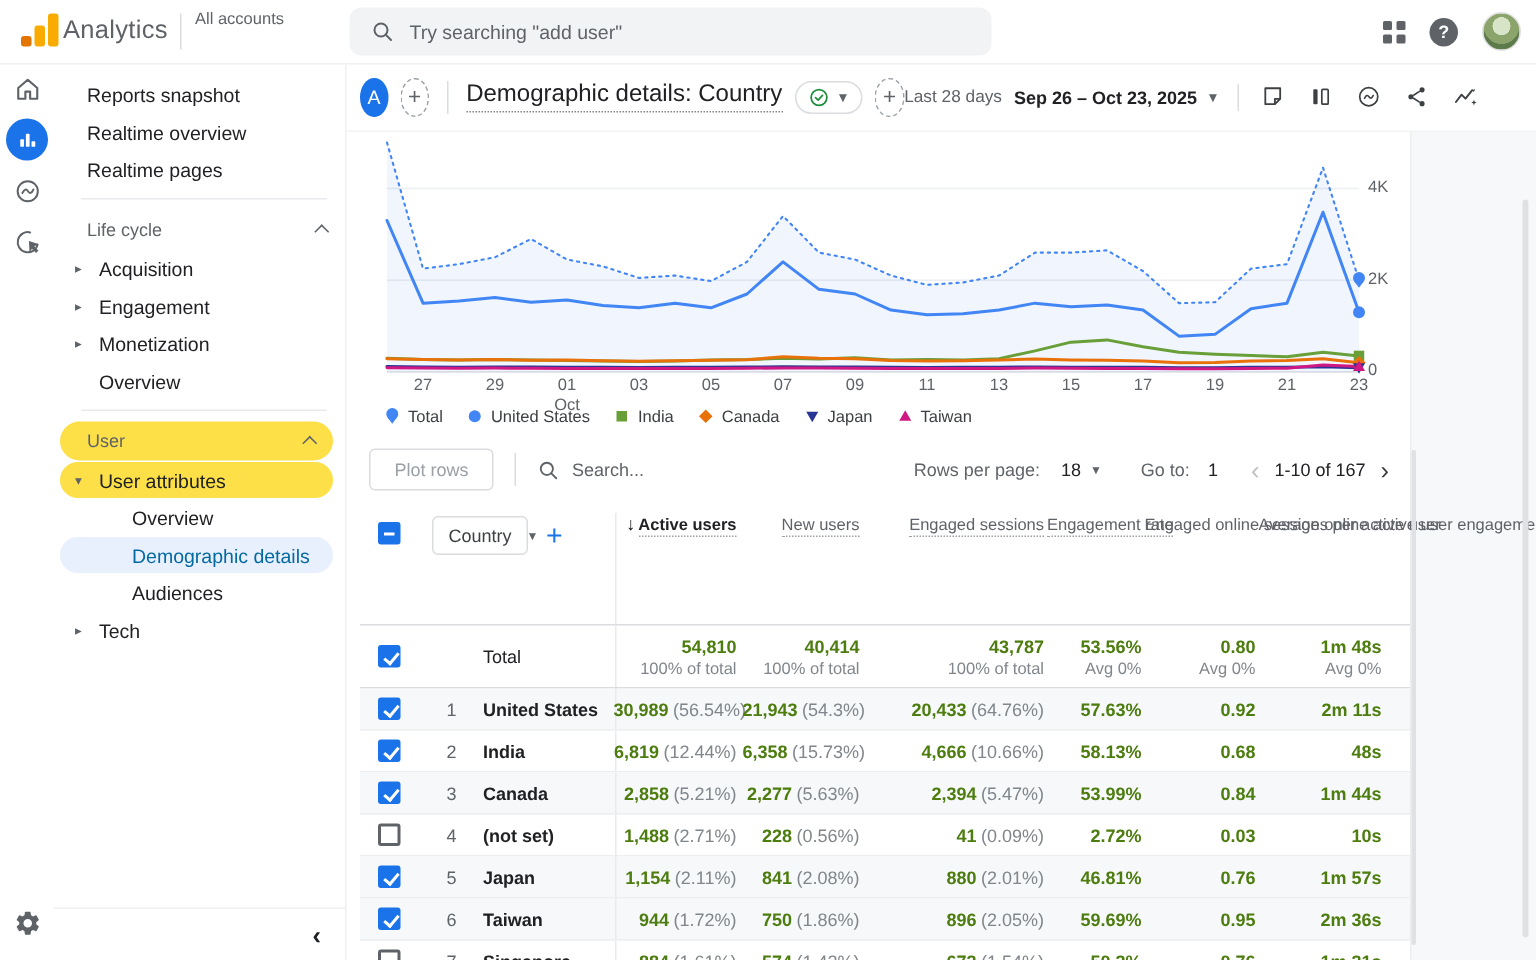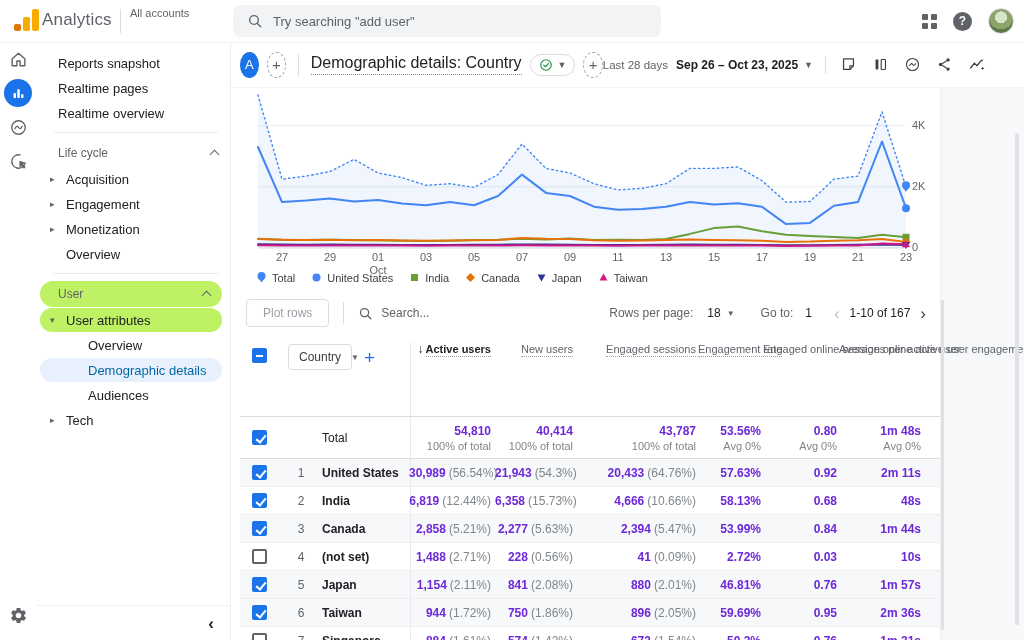--- a/index.html
+++ b/index.html
@@ -29,21 +29,21 @@
   
   .sidebar{position:absolute;left:36px;top:42px;width:194px;bottom:0;background:#fff;border-right:1px solid #eef0f2;z-index:4;}
   .snav{padding-top:8px;}
   .snav-row{display:flex;align-items:center;height:24px;font-size:13px;color:#202124;padding-left:22px;cursor:pointer;position:relative;margin:1px 0;}
   .snav-row .lab{white-space:nowrap;}
   .snav-row.section{height:26px;font-size:12px;color:#5f6368;padding-left:22px;padding-right:12px;}
   .snav-row.section .lab{flex:1;}
   .snav-row.lvl1{padding-left:14px;}
   .snav-row.lvl1 .arrow{width:16px;font-size:9px;color:#5f6368;display:inline-block;}
   .snav-row.child{padding-left:52px;}
-  .snav-row.bg{background:#bef264;border-radius:14px;margin-left:4px;margin-right:8px;padding-left:18px;}
+  .snav-row.bg{background:#fde047;border-radius:14px;margin-left:4px;margin-right:8px;padding-left:18px;}
   .snav-row.lvl1.bg{padding-left:10px;}
   .snav-row.active{background:#e8f0fe;color:#0369a1;border-radius:14px;margin-left:4px;margin-right:8px;padding-left:48px;}
   .snav-div{border-top:1px solid #e8eaed;margin:7px 12px 7px 18px;}
   .chev-up{width:6px;height:6px;border-right:1.5px solid #5f6368;border-bottom:1.5px solid #5f6368;transform:rotate(-135deg);margin-top:3px;}
   .sidebar-bottom{position:absolute;left:0;right:0;bottom:0;height:34px;border-top:1px solid #eef0f2;display:flex;align-items:center;justify-content:flex-end;padding-right:16px;}
   .collapse-chev{font-size:17px;color:#202124;font-weight:bold;cursor:pointer;line-height:1;}
   
   .main{position:absolute;left:230px;top:42px;right:0;bottom:0;background:#fff;}
   .report-header{position:absolute;left:0;top:0;right:0;height:46px;display:flex;align-items:center;padding:0 38px 0 10px;box-sizing:border-box;border-bottom:1px solid #f1f3f4;}
   .avatar-a{width:26px;height:26px;border-radius:50%;background:#1a73e8;color:#fff;font-size:13px;display:flex;align-items:center;justify-content:center;cursor:pointer;}
@@ -97,21 +97,21 @@
   .dim-select{display:flex;align-items:center;gap:10px;border:1px solid #dadce0;border-radius:4px;height:26px;padding:0 8px 0 10px;font-size:12px;color:#3c4043;cursor:pointer;background:#fff;width:64px;justify-content:space-between;box-sizing:border-box;}
   .dim-select .caret{font-size:8px;color:#5f6368;}
   .add-col{color:#1a73e8;font-size:19px;font-weight:400;margin-left:12px;cursor:pointer;line-height:1;}
   .th-label{font-size:11px;color:#5f6368;text-align:right;line-height:14px;display:inline-block;}
   .th-label.sorted{color:#202124;font-weight:bold;}
   .th-label .u{border-bottom:1px dotted #9aa0a6;padding-bottom:1px;}
   .sort-arrow{font-size:12px;color:#202124;margin-right:2px;font-weight:bold;}
   .idx{color:#5f6368;text-align:center;}
   .cname{font-weight:bold;color:#202124;white-space:nowrap;padding-left:8px;}
   .total-label{color:#202124;padding-left:8px;}
-  .mv{color:#6d28d9;font-weight:bold;}
+  .mv{color:#4d7c0f;font-weight:bold;}
   .mp{color:#80868b;font-weight:normal;margin-left:3px;}
   .msub{display:block;font-size:11px;color:#80868b;font-weight:normal;margin-top:2px;}
   .metric-inner{text-align:right;padding-right:2px;white-space:nowrap;width:100%;}
   
   .scroll-thumb{position:absolute;background:#dfe1e5;border-radius:3px;cursor:pointer;}
 </style>
 </head>
 <body>
 
 <div class="topbar">
@@ -176,24 +176,24 @@
       </svg>
   </div>
 </div>
 
 <div class="sidebar">
   <nav class="snav">
       <div class="snav-row">
         <span class="lab">Reports snapshot</span>
       </div>
       <div class="snav-row">
+        <span class="lab">Realtime overview</span>
+      </div>
+      <div class="snav-row">
         <span class="lab">Realtime pages</span>
-      </div>
-      <div class="snav-row">
-        <span class="lab">Realtime overview</span>
       </div>
       <div class="snav-div"></div>
       <div class="snav-row section">
         <span class="lab">Life cycle</span>
         <span class="chev-up"></span>
       </div>
       <div class="snav-row lvl1">
         <span class="arrow">▸</span>
         <span class="lab">Acquisition</span>
       </div>

